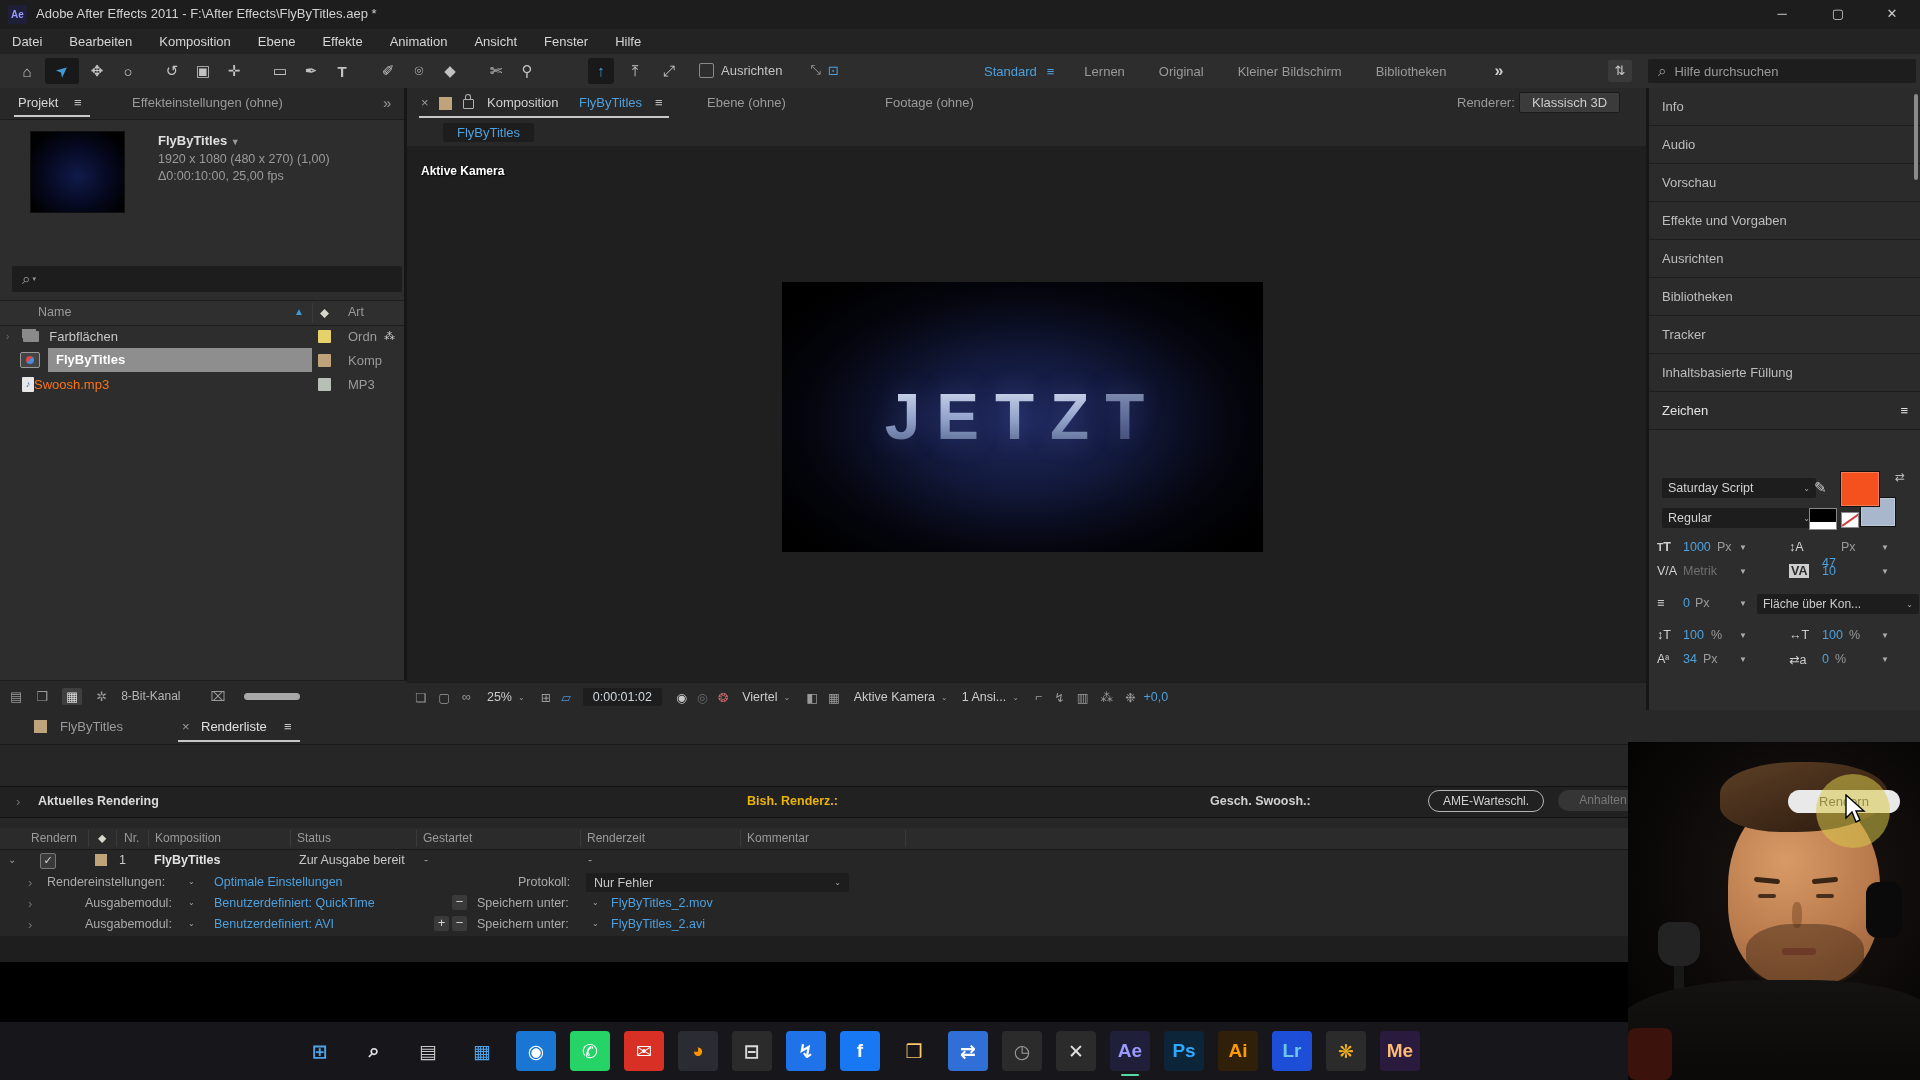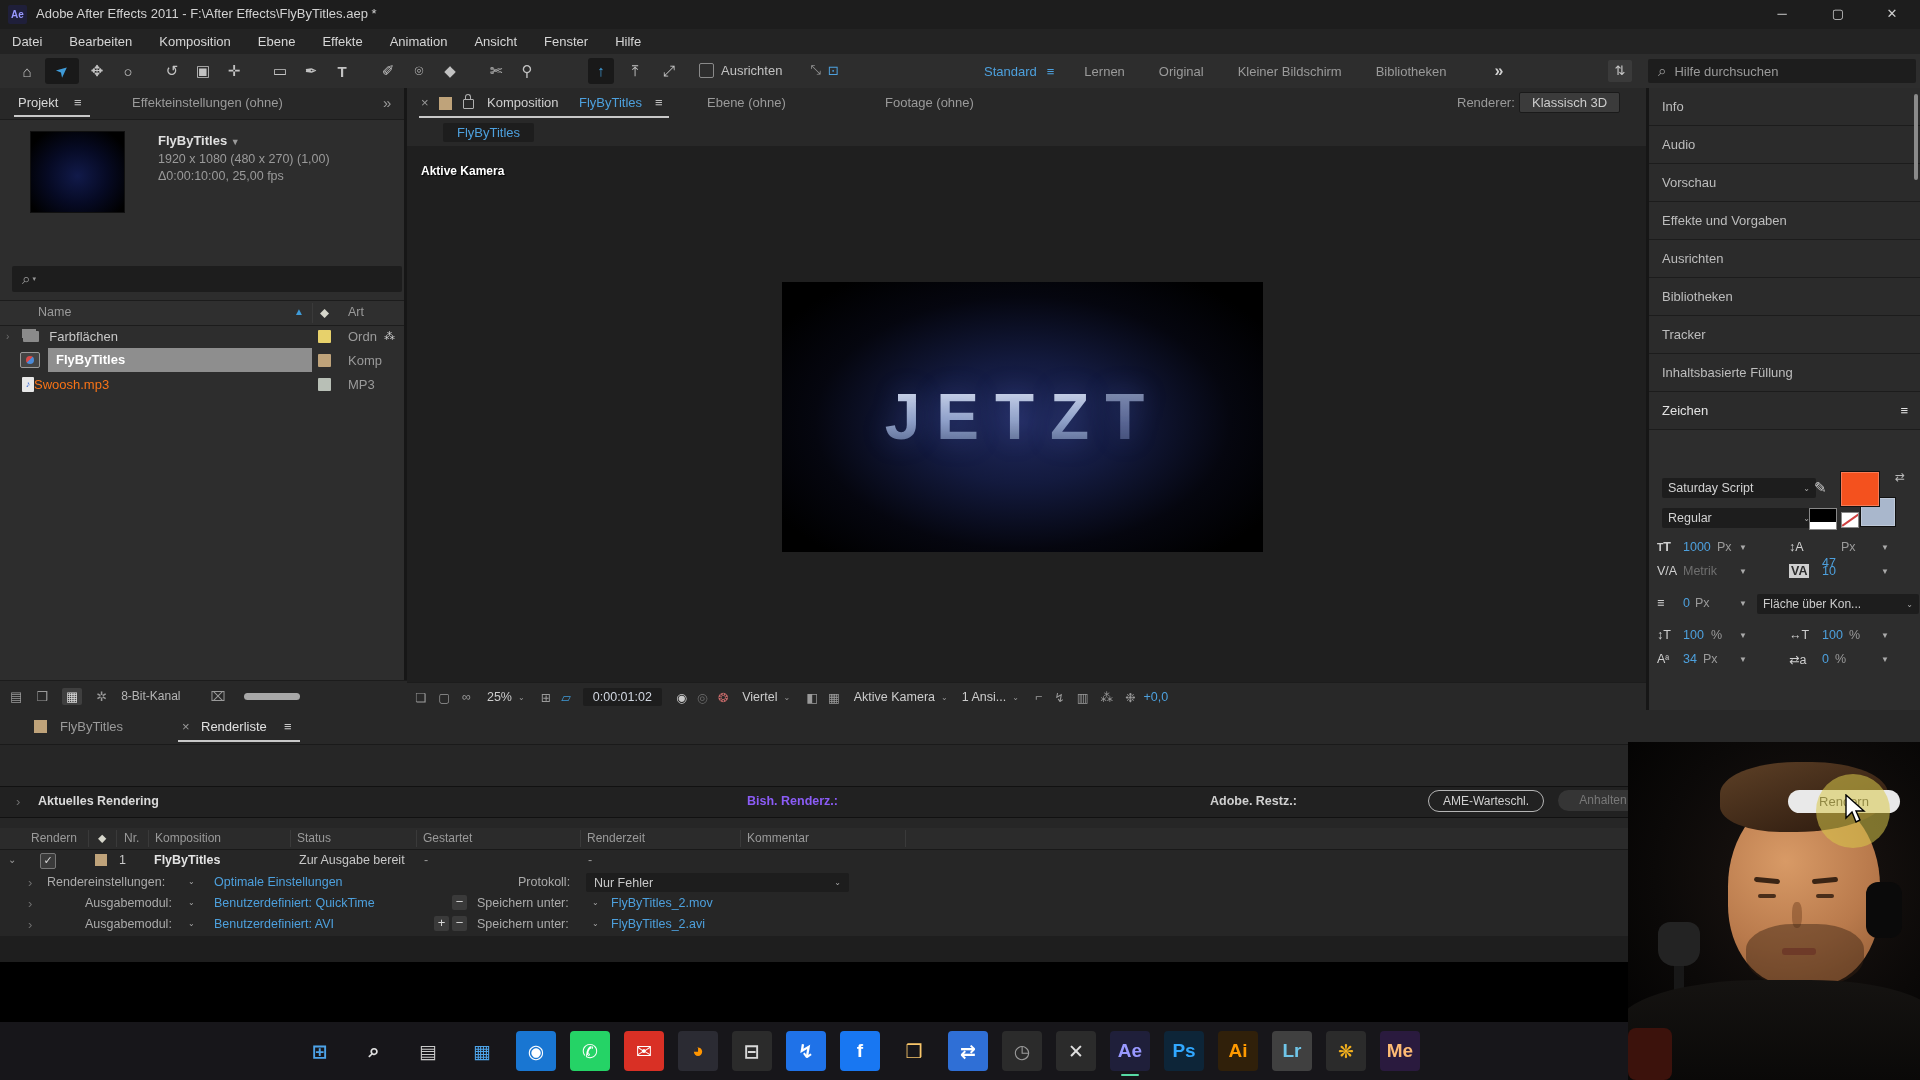--- a/index.html
+++ b/index.html
@@ -333,22 +333,22 @@
     <span class="abs gry" style="left:60px;top:9px;">FlyByTitles</span>
     <span class="abs gry" style="left:182px;top:9px;">×</span>
     <span class="abs" style="left:201px;top:9px;color:#e0e0e0;">Renderliste</span>
     <span class="abs" style="left:284px;top:9px;color:#c8c8c8;">≡</span>
     <div class="abs" style="left:178px;top:30px;width:122px;height:2px;background:#c8c8c8;"></div>
   </div>
 
   <div class="abs" style="left:0;top:76px;width:100%;height:30px;background:#212121;border-top:1px solid #111;border-bottom:1px solid #111;">
     <span class="abs dim" style="left:16px;top:7px;">›</span>
     <span class="abs" style="left:38px;top:7px;color:#dadada;font-weight:bold;font-size:12.5px;">Aktuelles Rendering</span>
-    <span class="abs" style="left:747px;top:7px;color:#8b5cf6;font-weight:bold;font-size:12.5px;">Bish. Renderz.:</span>
-    <span class="abs" style="left:1210px;top:7px;color:#d0d0d0;font-weight:bold;font-size:12.5px;">Adobe. Restz.:</span>
+    <span class="abs" style="left:747px;top:7px;color:#eab308;font-weight:bold;font-size:12.5px;">Bish. Renderz.:</span>
+    <span class="abs" style="left:1210px;top:7px;color:#d0d0d0;font-weight:bold;font-size:12.5px;">Gesch. Swoosh.:</span>
     <span class="abs" style="left:1428px;top:3px;width:114px;height:20px;border:1.5px solid #b5b5b5;border-radius:11px;text-align:center;line-height:20px;color:#d0d0d0;font-size:12px;">AME-Warteschl.</span>
     <span class="abs" style="left:1558px;top:3px;width:90px;height:21px;background:#353535;border-radius:11px;text-align:center;line-height:21px;color:#787878;font-size:12px;">Anhalten</span>
     <span class="abs" style="left:1788px;top:3px;width:112px;height:23px;background:#e9e9e9;border-radius:12px;text-align:center;line-height:23px;color:#3a3a3a;font-size:13px;z-index:30;">Rendern</span>
   </div>
 
   <div class="abs" style="left:0;top:118px;width:100%;height:21px;background:#2b2b2b;border-bottom:1px solid #191919;font-size:12px;color:#9a9a9a;">
     <span class="abs" style="left:31px;top:3px;">Rendern</span>
     <div class="colsep" style="left:88px;"></div>
     <span class="abs" style="left:98px;top:3px;color:#d6d6cb;">⬥</span>
     <div class="colsep" style="left:116px;"></div>
@@ -501,21 +501,21 @@
     <div class="tbicon" style="background: rgb(13, 37, 56);">
       <span style="font-weight: bold; color: rgb(49, 168, 255);">Ps</span>
       <span class="tbul" style="background: transparent;"></span>
     </div>
 
     <div class="tbicon" style="background: rgb(48, 32, 10);">
       <span style="font-weight: bold; color: rgb(255, 154, 0);">Ai</span>
       <span class="tbul" style="background: transparent;"></span>
     </div>
 
-    <div class="tbicon" style="background: #404040;">
+    <div class="tbicon" style="background: #1d4ed8;">
       <span style="font-weight: bold; color: rgb(111, 197, 232);">Lr</span>
       <span class="tbul" style="background: transparent;"></span>
     </div>
 
     <div class="tbicon" style="background: rgb(43, 43, 43);">
       <span style="font-weight: bold; color: rgb(242, 176, 30);">❋</span>
       <span class="tbul" style="background: transparent;"></span>
     </div>
 
     <div class="tbicon" style="background: rgb(42, 26, 62);">

